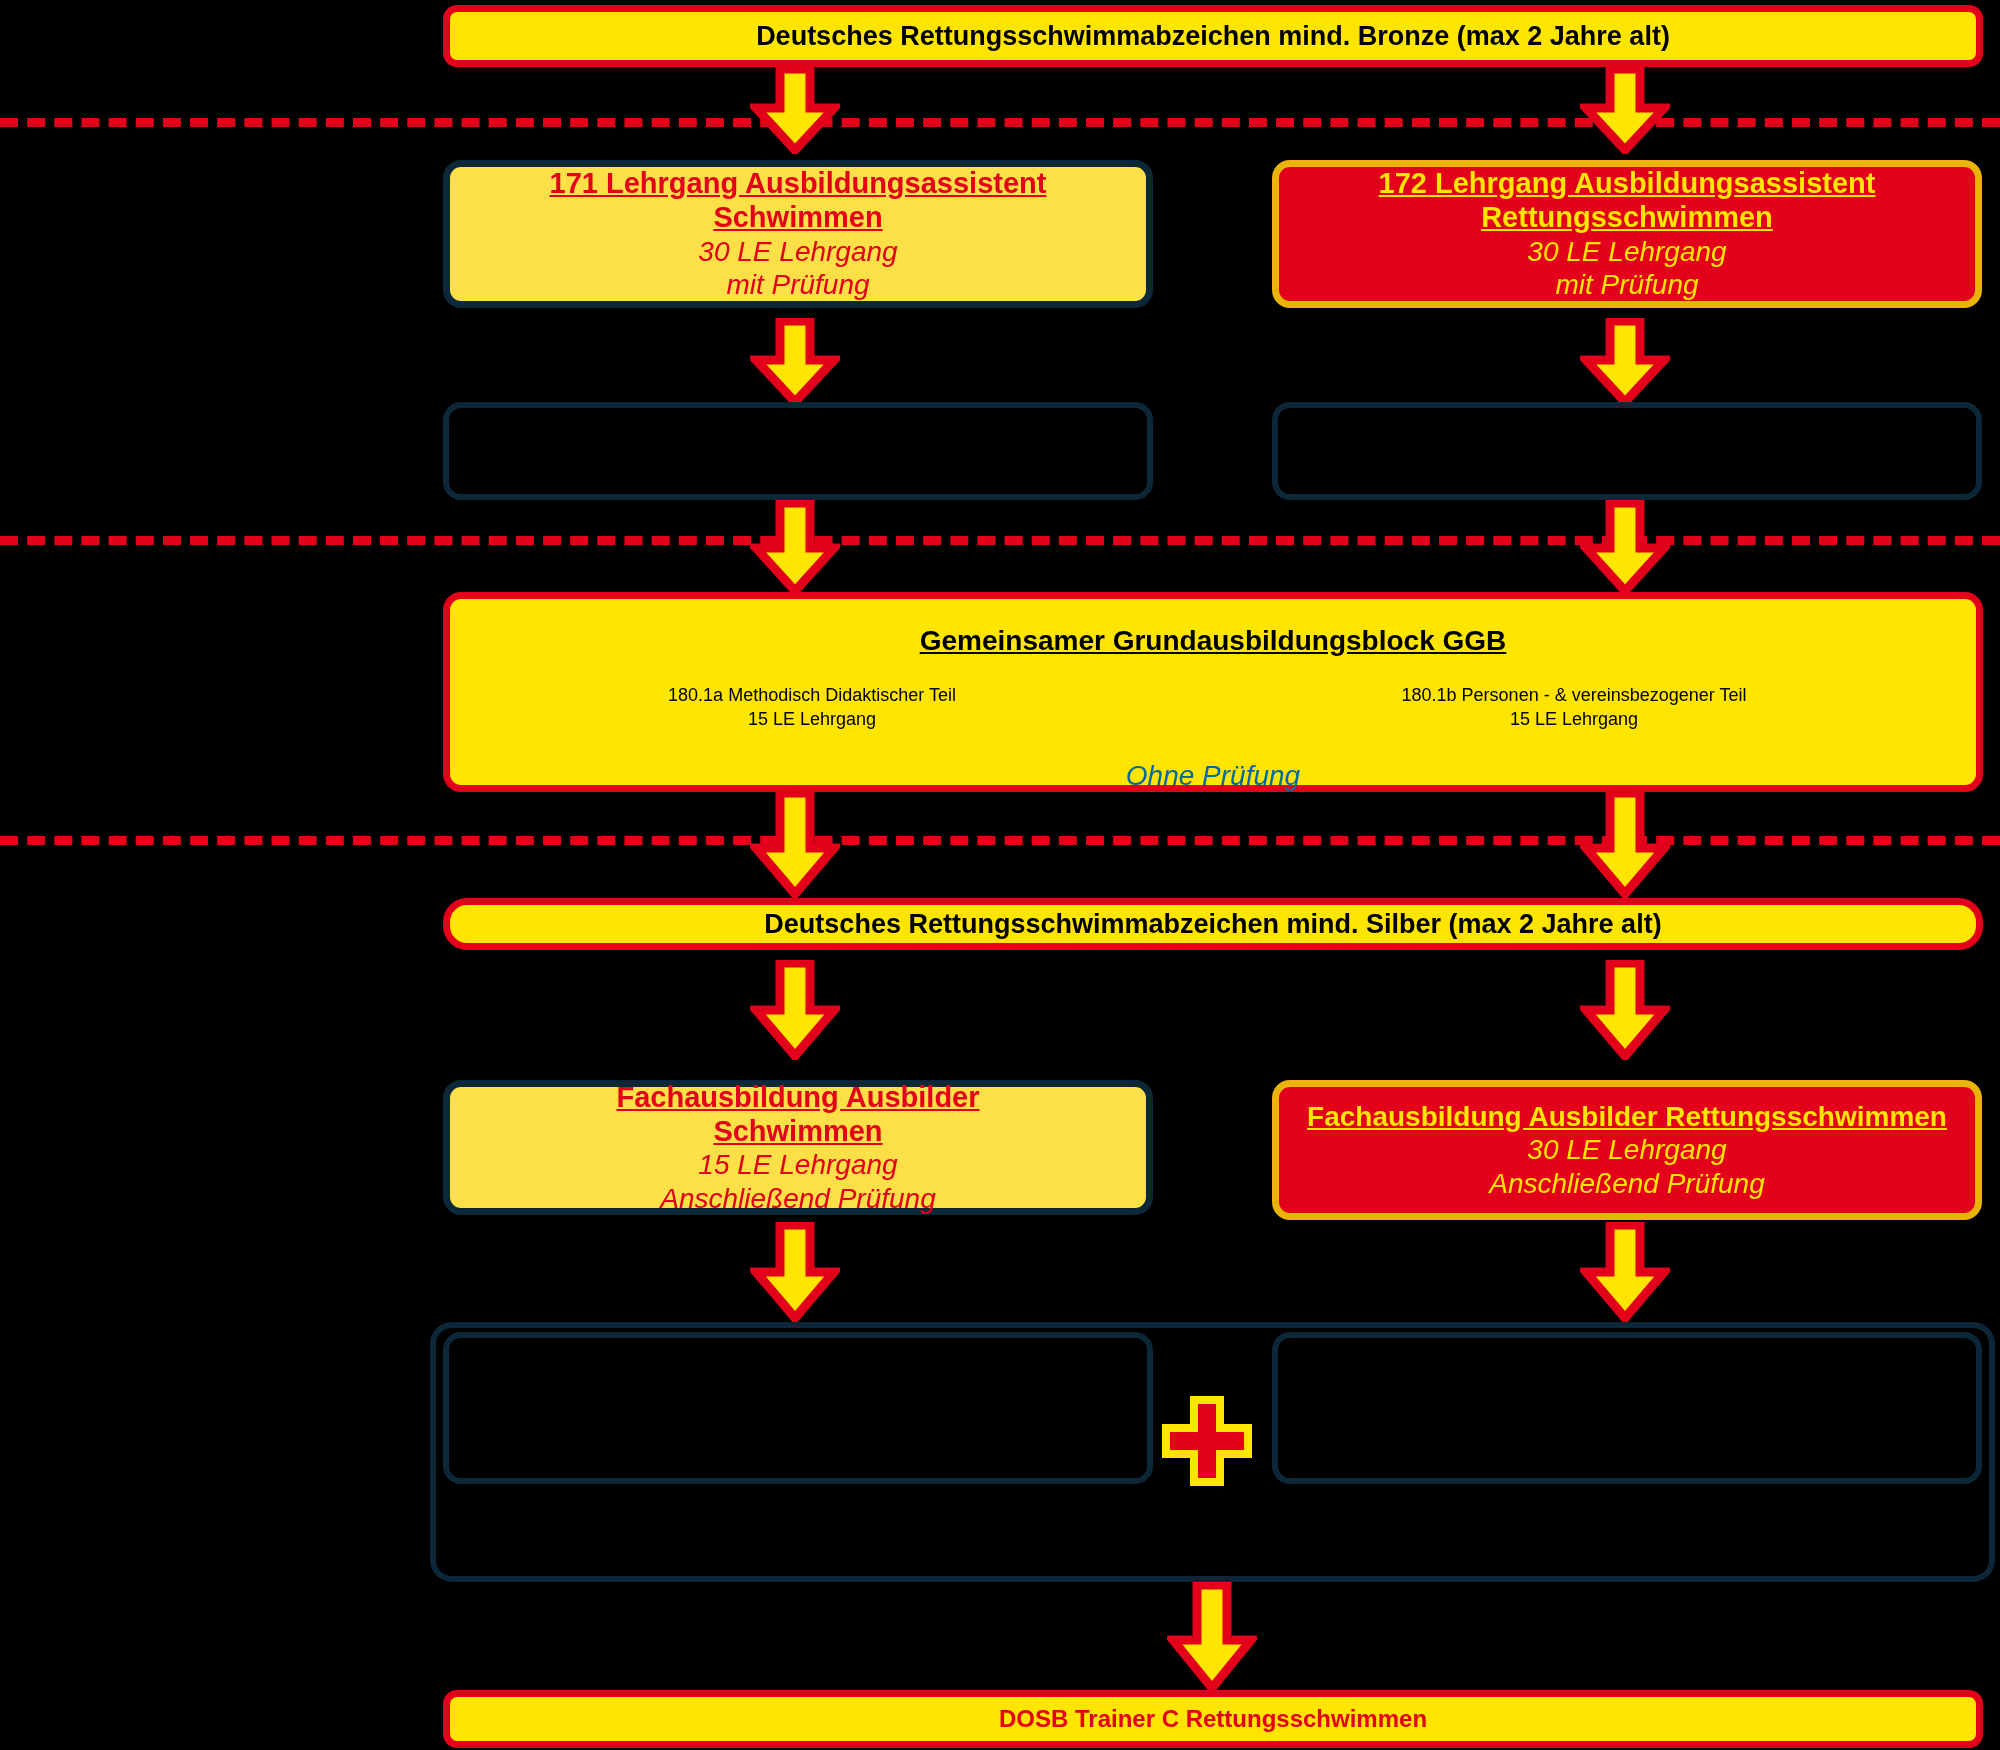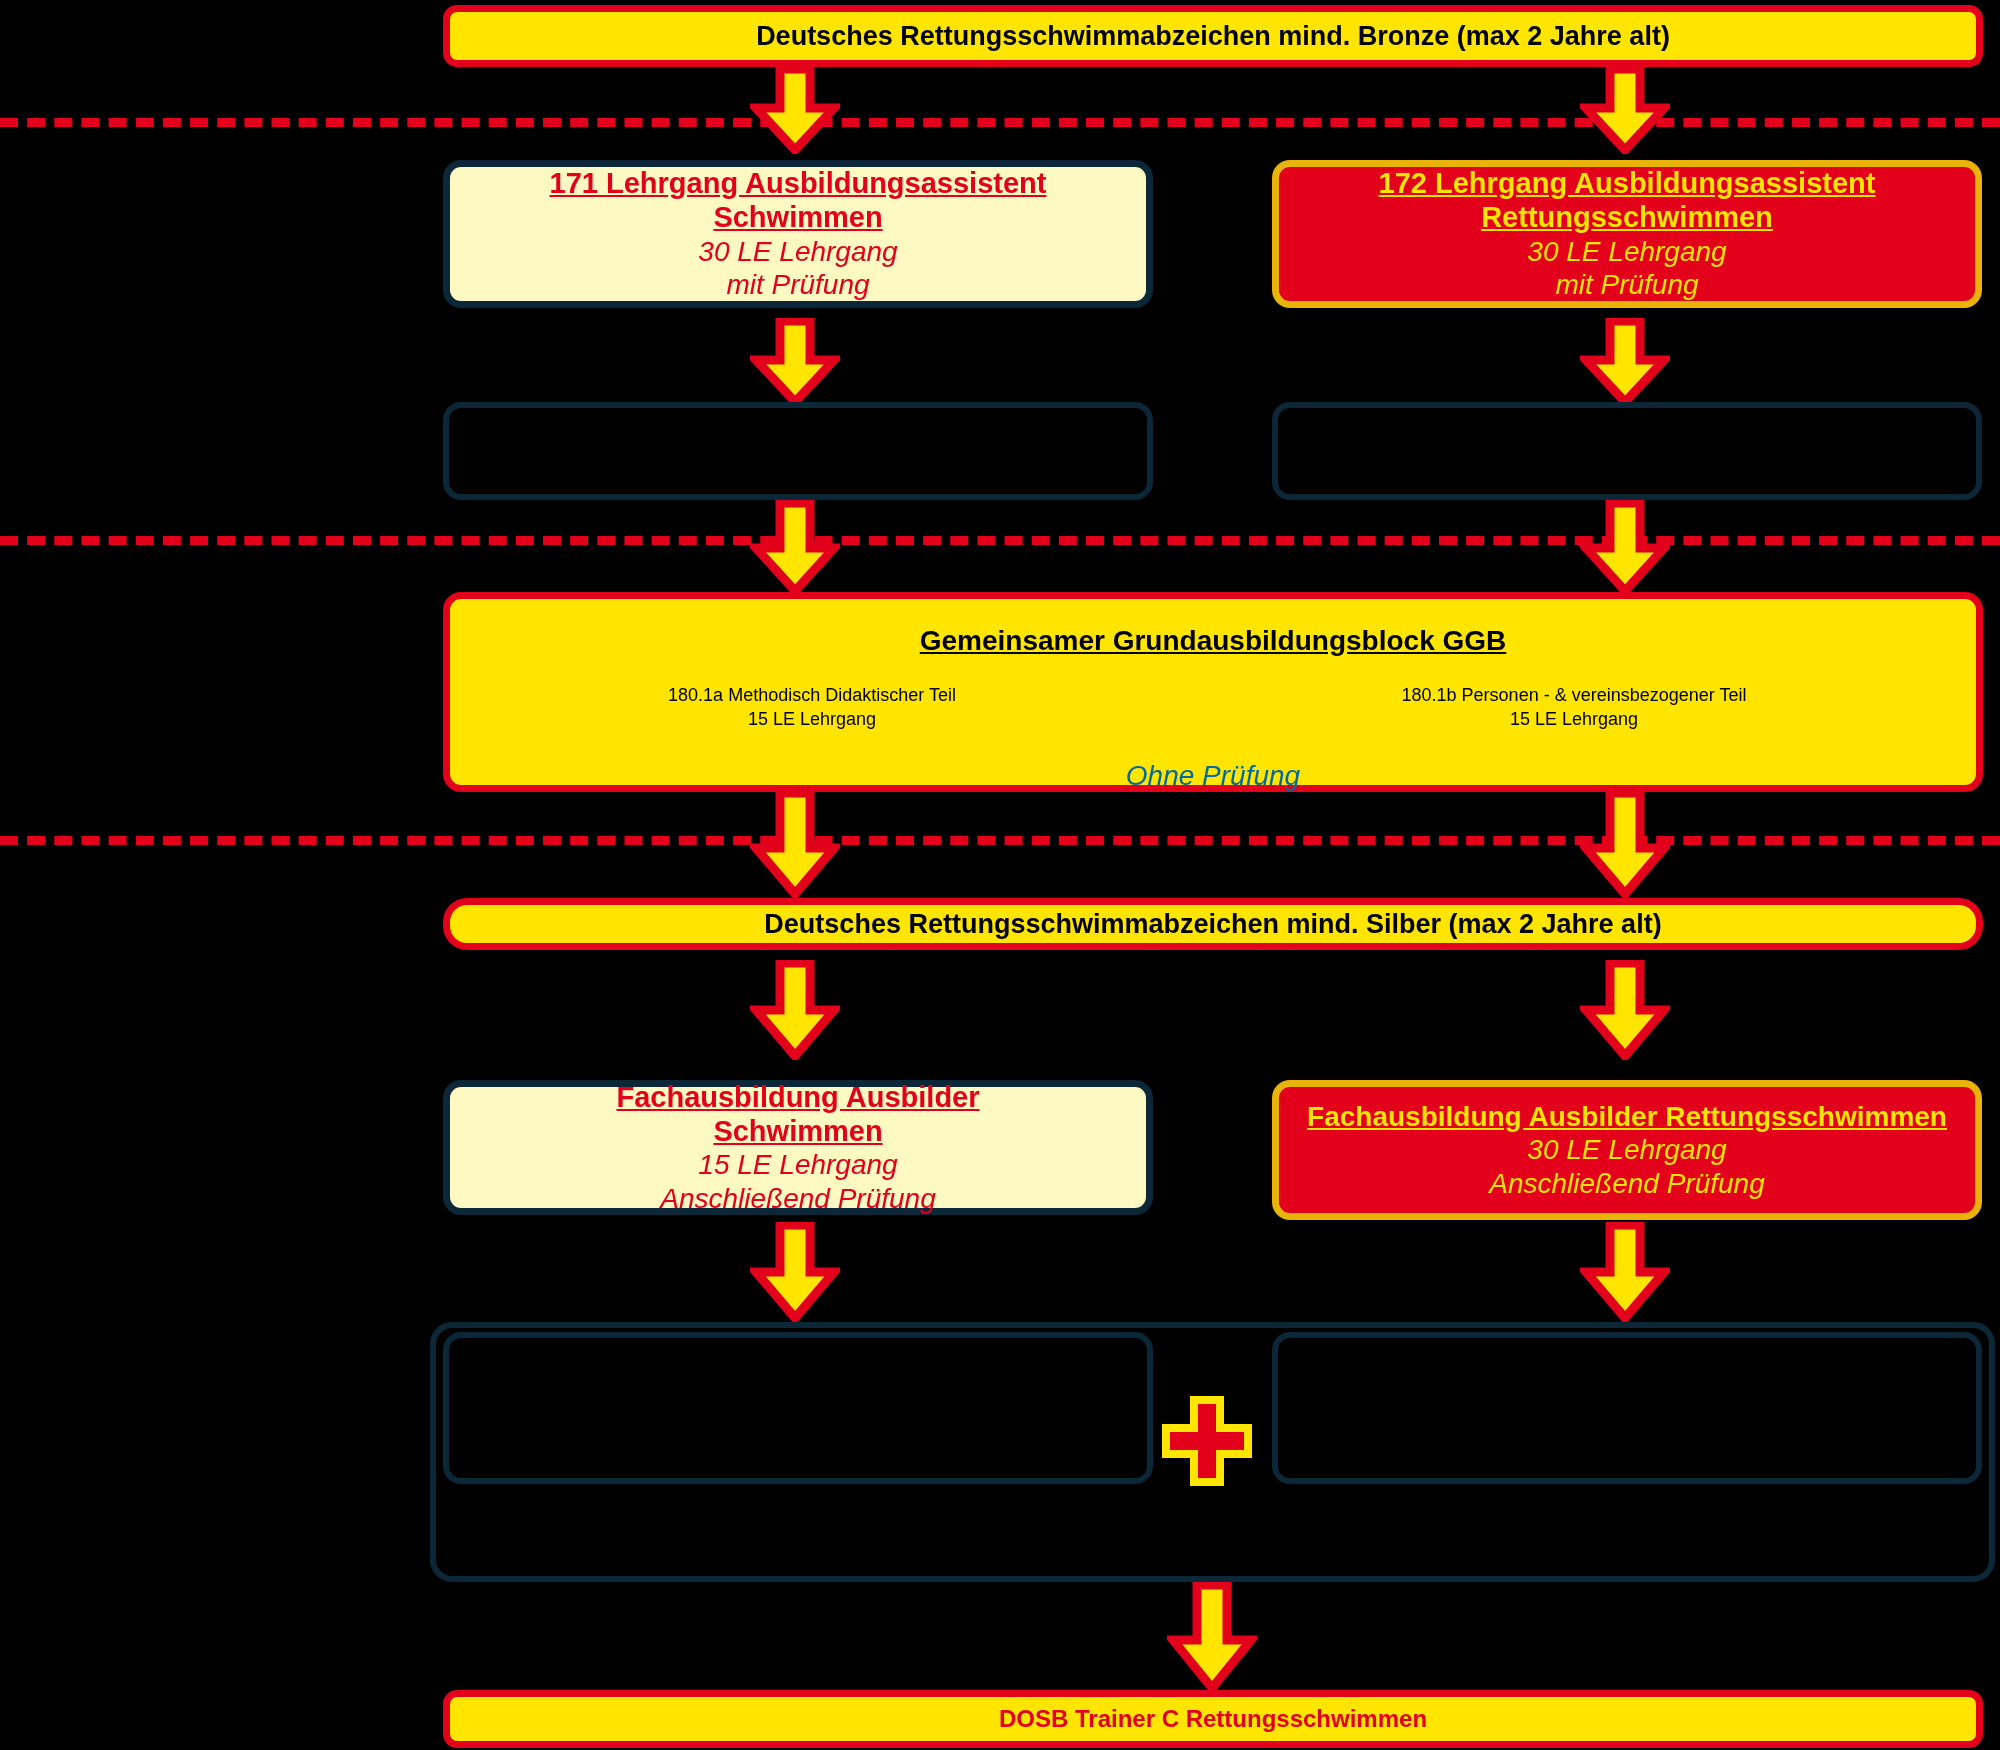--- a/index.html
+++ b/index.html
@@ -12,28 +12,28 @@
   
   .dashline{
     position:absolute;left:0;width:2000px;height:0;
     border-top:9px dashed #e2001a;
   }
 
   
   .box{
     position:absolute;box-sizing:border-box;
     border-radius:18px;
-    display:flex;flex-direction:column;justify-content:center;
+    display:flex;flex-direction:column;align-items:center;justify-content:center;
     text-align:center;
   }
   .box-yellow{
     background:#ffe500;border:7px solid #e2001a;color:#e2001a;
   }
   .box-yellow-navy{
-    background:#fef9c3;border:7px solid #0b2738;color:#e2001a;
+    background:#fde047;border:7px solid #0b2738;color:#e2001a;
   }
   .box-red-navy{
     background:#e2001a;border:7px solid #eab308;color:#ffe500;
   }
   .box-empty{
     background:#000;border:6px solid #0b2738;
   }
 
   .bar-title{
     font-weight:bold;font-size:27px;color:#000;letter-spacing:0px;

